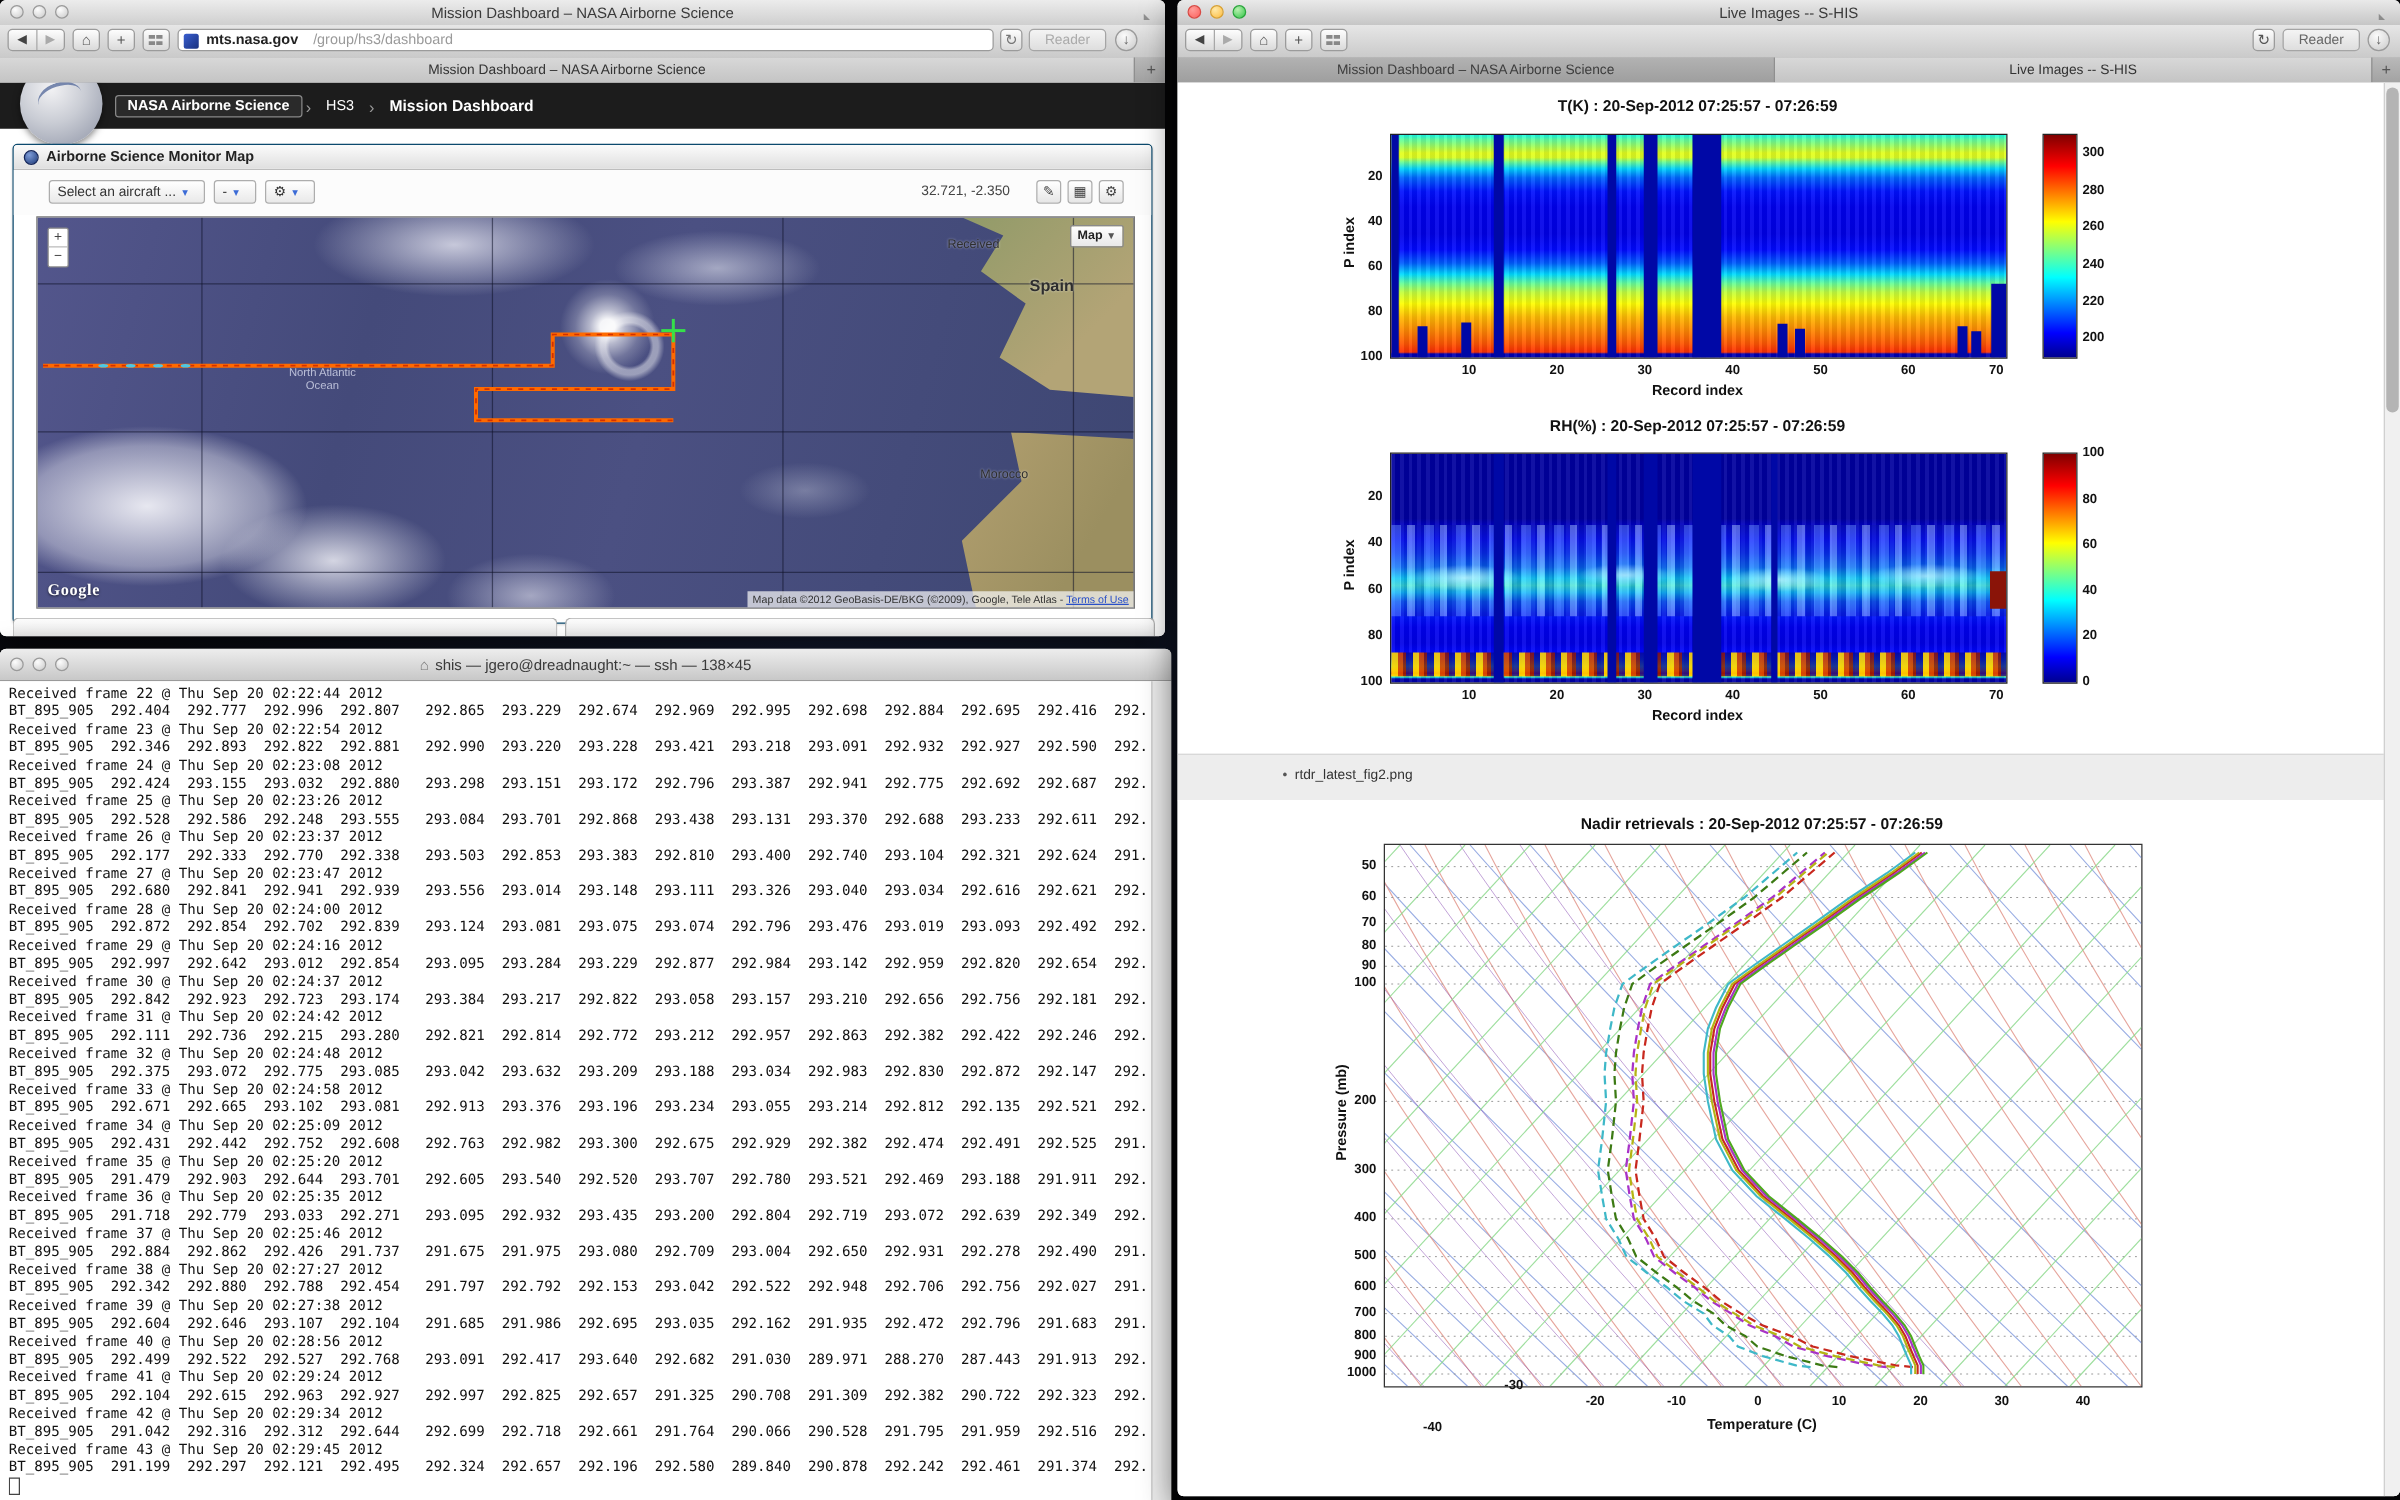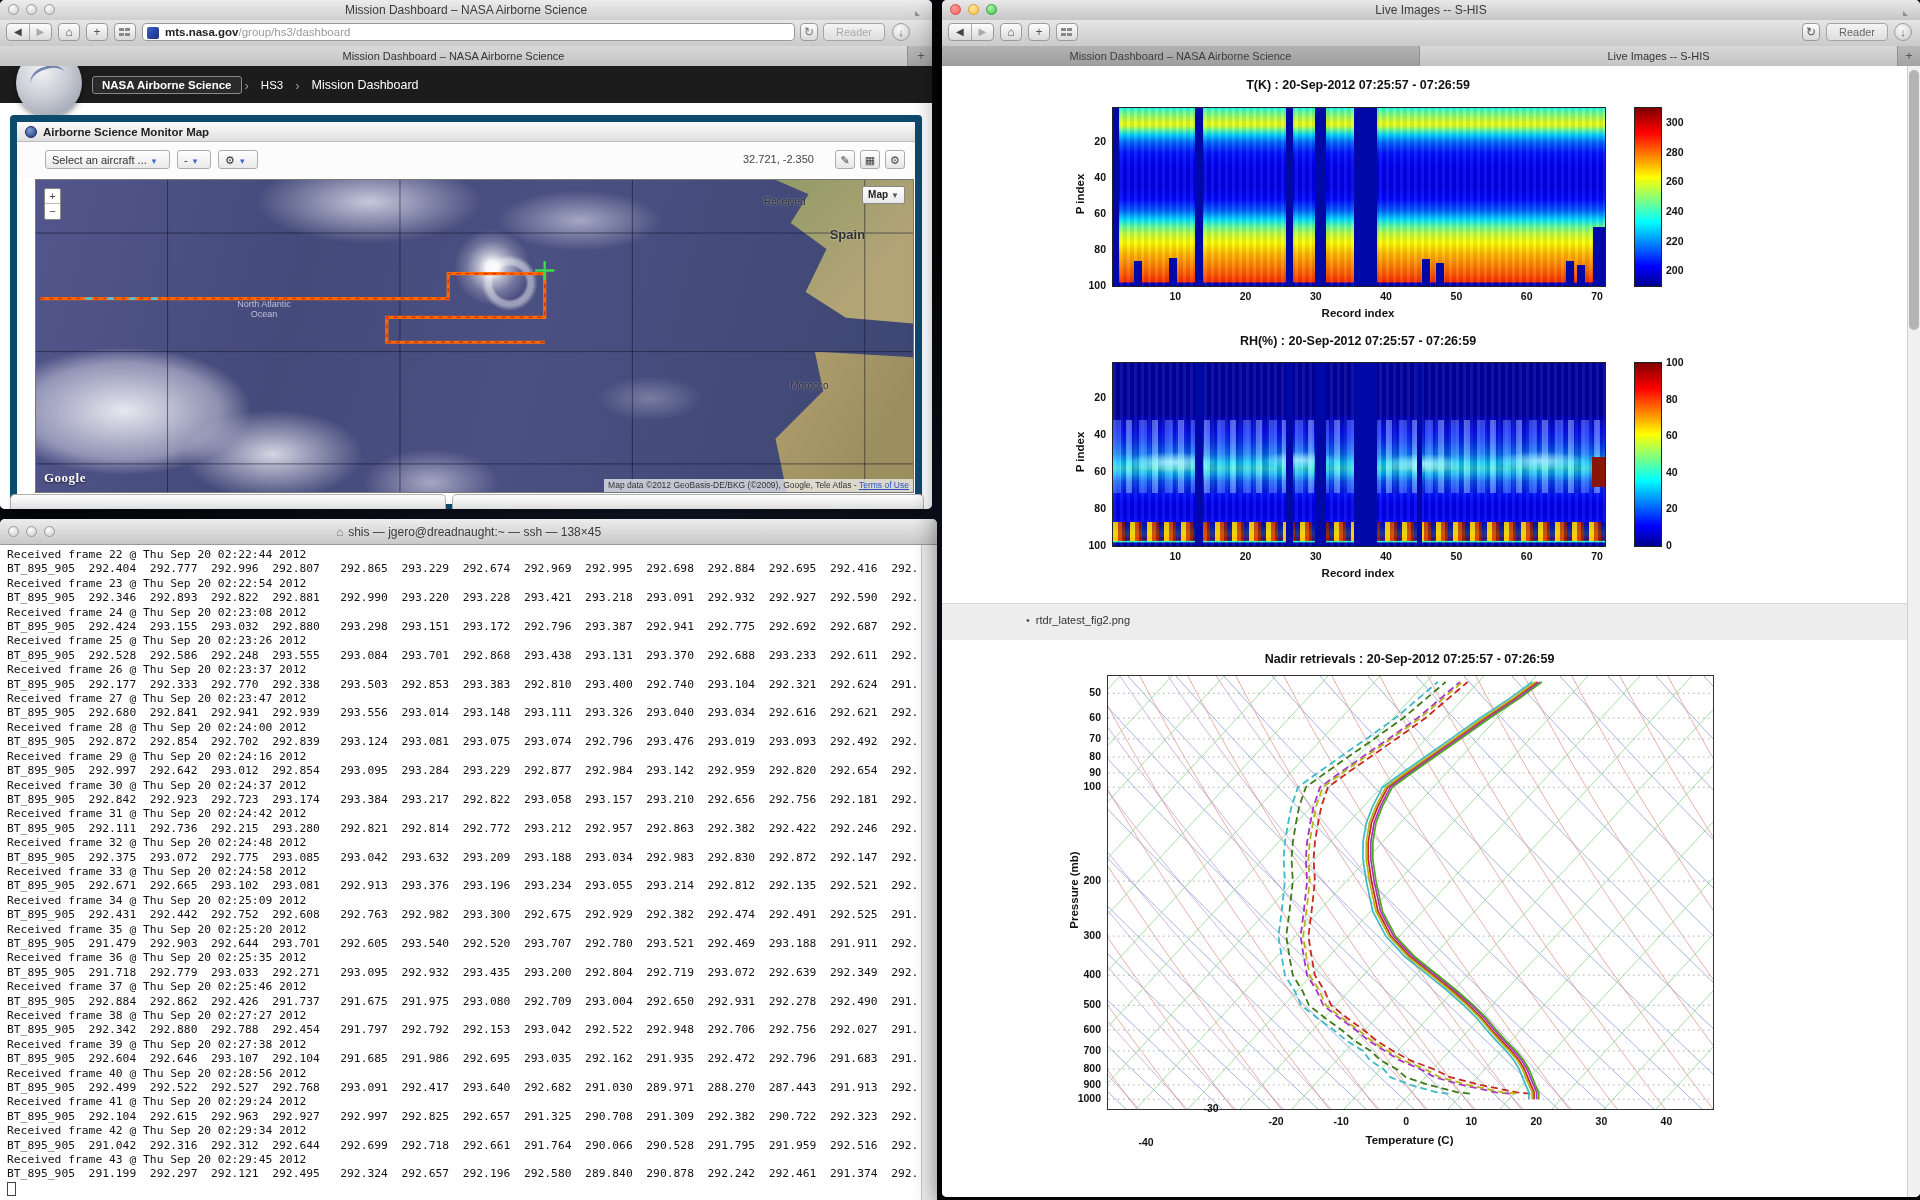--- a/index.html
+++ b/index.html
@@ -27,21 +27,21 @@
   .nav-btn{position:absolute;top:3px;height:18px;border:1px solid #9b9b9b;border-radius:4px;
     background:linear-gradient(#fdfdfd,#dadada);color:#555;font-size:12px;line-height:17px;
     text-align:center;box-sizing:border-box;}
   .seg{width:46px;display:flex;}
   .seg span{flex:1;font-size:10px;line-height:16px;}
   .seg span:first-child{border-right:1px solid #a8a8a8;color:#444;}
   .seg span:last-child{color:#aaa;}
   .urlfield{position:absolute;top:3px;height:18px;background:#fff;border:1px solid #9b9b9b;border-radius:4px;
     font-size:11.5px;line-height:17px;color:#222;padding-left:22px;box-sizing:border-box;white-space:nowrap;overflow:hidden;}
   .favicon{position:absolute;left:4px;top:3px;width:12px;height:12px;border-radius:2px;}
-  .url-path{color:#9a9a9a;}
+  .url-path{color:#9a9a9a;padding-left:12px;}
   .reader-btn{position:absolute;top:3px;height:18px;border:1px solid #a5a5a5;border-radius:4px;
     background:linear-gradient(#f4f4f4,#dedede);font-size:11px;line-height:16px;text-align:center;box-sizing:border-box;}
   .circle-btn{position:absolute;top:3px;width:18px;height:18px;border-radius:50%;
     background:radial-gradient(circle at 40% 30%,#fbfbfb,#c9c9c9);border:1px solid #9b9b9b;
     color:#666;font-size:11px;line-height:17px;text-align:center;box-sizing:border-box;}
   .grid-icon{position:relative;}
   .grid-icon:before{content:"";position:absolute;left:4px;top:4px;width:11px;height:8px;
     background:
      linear-gradient(#888,#888) 0 0/5px 3px no-repeat,
      linear-gradient(#888,#888) 6px 0/5px 3px no-repeat,
@@ -59,24 +59,24 @@
   #leftwin .page{position:absolute;left:0;right:0;top:66px;bottom:0;background:#fff;overflow:hidden;}
   .nasa-band{position:absolute;left:0;right:0;top:0;height:37px;background:#1c1c1c;}
   .nasa-logo{position:absolute;left:16px;top:-16px;width:66px;height:66px;border-radius:50%;
     background:radial-gradient(circle at 38% 32%,#f2f2f4 0%,#c9ccd4 45%,#8d93a5 100%);
     box-shadow:0 2px 6px rgba(0,0,0,.5);}
   .nasa-logo:after{content:"";position:absolute;left:14px;top:16px;width:36px;height:22px;
     border-radius:50%;border-top:3px solid #5a6f9e;transform:rotate(-18deg);opacity:.8;}
   .crumbbar{position:absolute;left:92px;top:8px;height:22px;display:flex;align-items:center;font-size:11.5px;color:#fff;}
   .crumb{padding:2px 9px;white-space:nowrap;}
   .crumb.boxed{border:1px solid #888;border-radius:3px;background:#2a2a2a;font-weight:bold;}
-  .crumb.current{font-weight:normal;font-size:12.5px;}
+  .crumb.current{font-weight:bold;font-size:12.5px;}
   .crumb-sep{color:#9a9a9a;margin:0 3px;font-size:13px;}
   .monitor-panel{position:absolute;left:10px;right:10px;top:49px;height:382px;
-    border:7px solid #0c4a6e;border-radius:4px;background:#fff;box-shadow:0 1px 2px rgba(0,0,0,.15);}
+    border:1px solid #0c4a6e;border-radius:4px;background:#fff;box-shadow:0 1px 2px rgba(0,0,0,.15);}
   .panel-header{position:absolute;left:0;right:0;top:0;height:19px;border-radius:3px 3px 0 0;
     background:linear-gradient(#fbfbfb,#dfdfdf);border-bottom:1px solid #bdbdbd;
     display:flex;align-items:center;gap:6px;padding-left:8px;font-size:11.5px;font-weight:bold;color:#222;}
   .panel-globe{width:12px;height:12px;border-radius:50%;
     background:radial-gradient(circle at 35% 30%,#7e9cd8,#1d3a78);border:1px solid #15265a;box-sizing:border-box;}
   .map-controls{position:absolute;left:0;right:0;top:20px;height:36px;background:#fcfcfc;}
   .ctl{position:absolute;top:8px;height:19px;border:1px solid #adadad;border-radius:3px;
     background:linear-gradient(#ffffff,#e9e9e9);font-size:11px;line-height:18px;color:#333;
     padding:0 6px;box-sizing:border-box;white-space:nowrap;}
   .ctl .dd{color:#3b6bd6;font-size:9px;margin-left:5px;}

